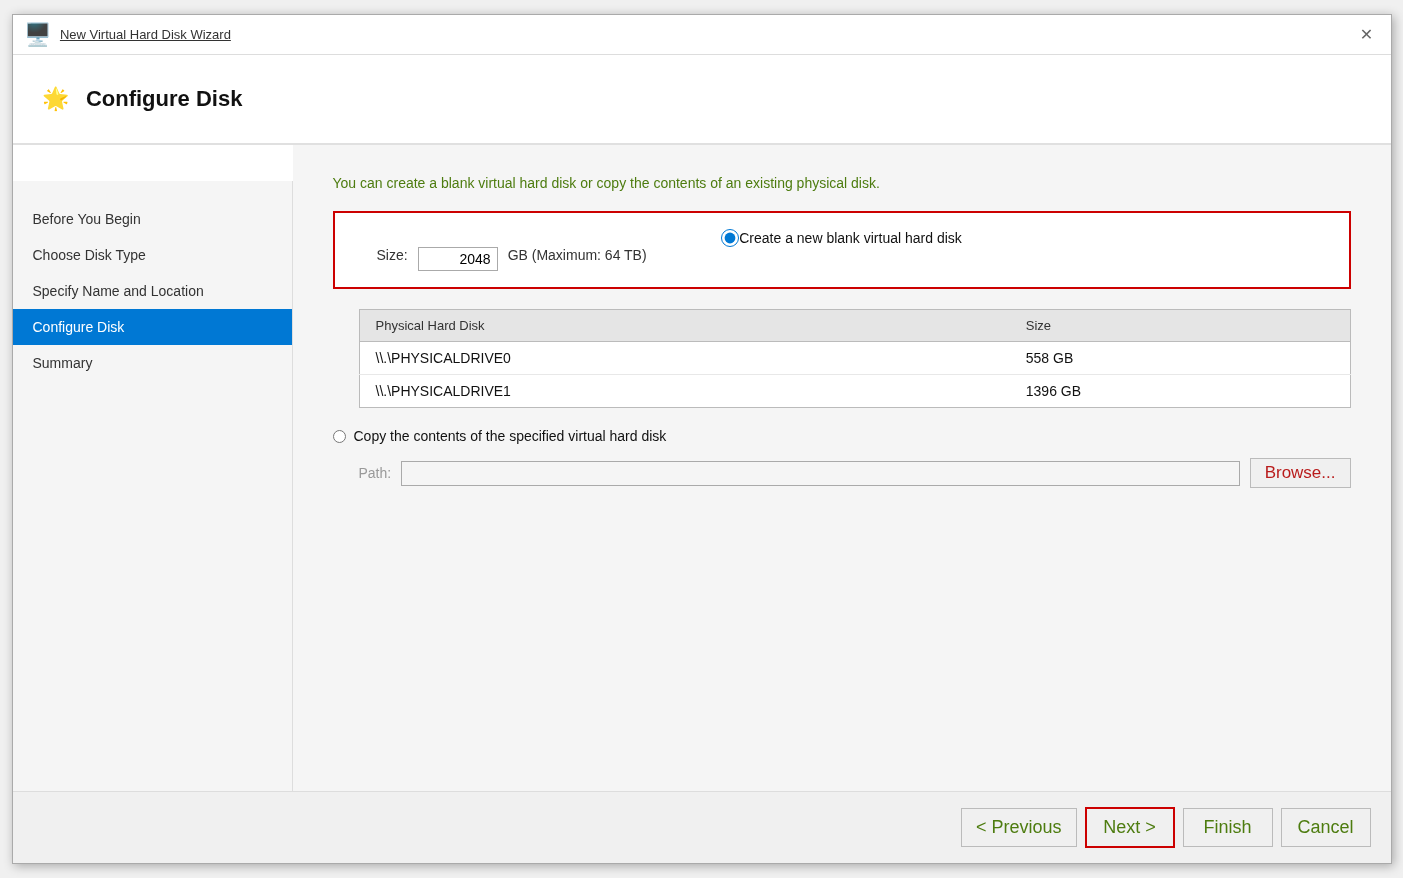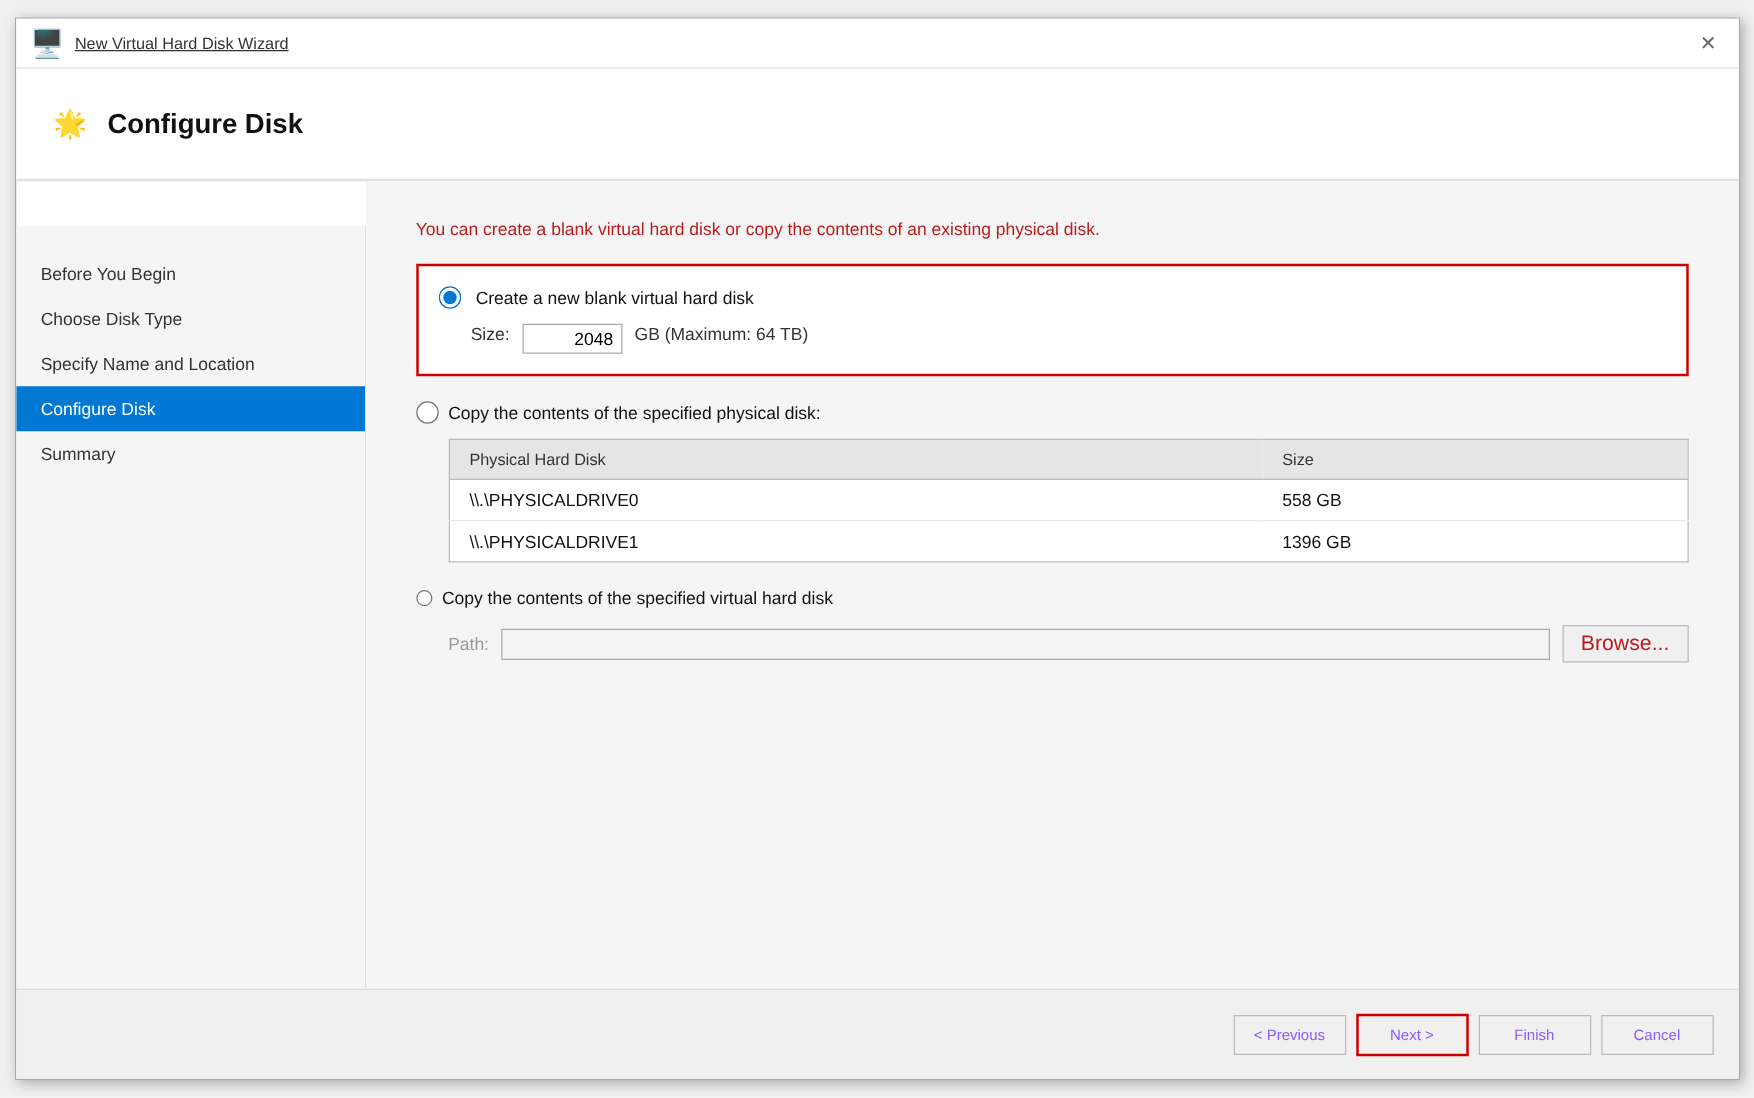--- a/index.html
+++ b/index.html
@@ -88,36 +88,37 @@
       color: #ffffff;
     }
     .main-content {
       flex: 1;
       padding: 30px 40px;
       background: #f5f5f5;
       overflow-y: auto;
     }
     .description-text {
       font-size: 14px;
-      color: #b91c1c;
+      color: #4d7c0f;
       margin-bottom: 20px;
     }
     .option-box {
       border: 2px solid #cc0000;
       padding: 16px 16px;
       margin-bottom: 20px;
       background: #fff;
       display: inline-block;
       width: 100%;
     }
     .radio-option {
       display: flex;
       align-items: center;
-      gap: 12px;
-      margin-bottom: 12px;
+      gap: 0;
+      margin-bottom: 0;
+      justify-content: center;
     }
     .radio-option input[type="radio"] {
       width: 18px;
       height: 18px;
       accent-color: #0078d4;
     }
     .radio-label {
       font-size: 14px;
       color: #111;
     }
@@ -214,25 +215,25 @@
       background: #f0f0f0;
       border-top: 1px solid #ddd;
       display: flex;
       justify-content: flex-end;
       gap: 8px;
       height: 72px;
       align-items: center;
     }
     .footer-btn {
       padding: 8px 14px;
-      font-size: 12px;
+      font-size: 18px;
       background: #f0f0f0;
       border: 1px solid #bbb;
       cursor: pointer;
-      color: #8b5cf6;
+      color: #4d7c0f;
       min-width: 90px;
     }
     .footer-btn.next-btn {
       border: 2px solid #cc0000;
       background: #f0f0f0;
     }
     
     .icon-emoji {
       font-size: 22px;
     }
@@ -276,24 +277,20 @@
         </div>
         <div class="size-row">
           <span class="size-label">Size:</span>
           <input type="text" class="size-input" value="2048" style="">
           <span class="size-unit">GB (Maximum: 64 TB)</span>
         </div>
       </div>
 
       
       <div>
-        <div class="copy-option-row">
-          <input type="radio" name="disk-option" id="opt2" style="">
-          <label class="radio-label" for="opt2">Copy the contents of the specified physical disk:</label>
-        </div>
         <table class="disk-table">
           <thead>
             <tr>
               <th>Physical Hard Disk</th>
               <th>Size</th>
             </tr>
           </thead>
           <tbody>
             <tr>
               <td>\\.\PHYSICALDRIVE0</td>

